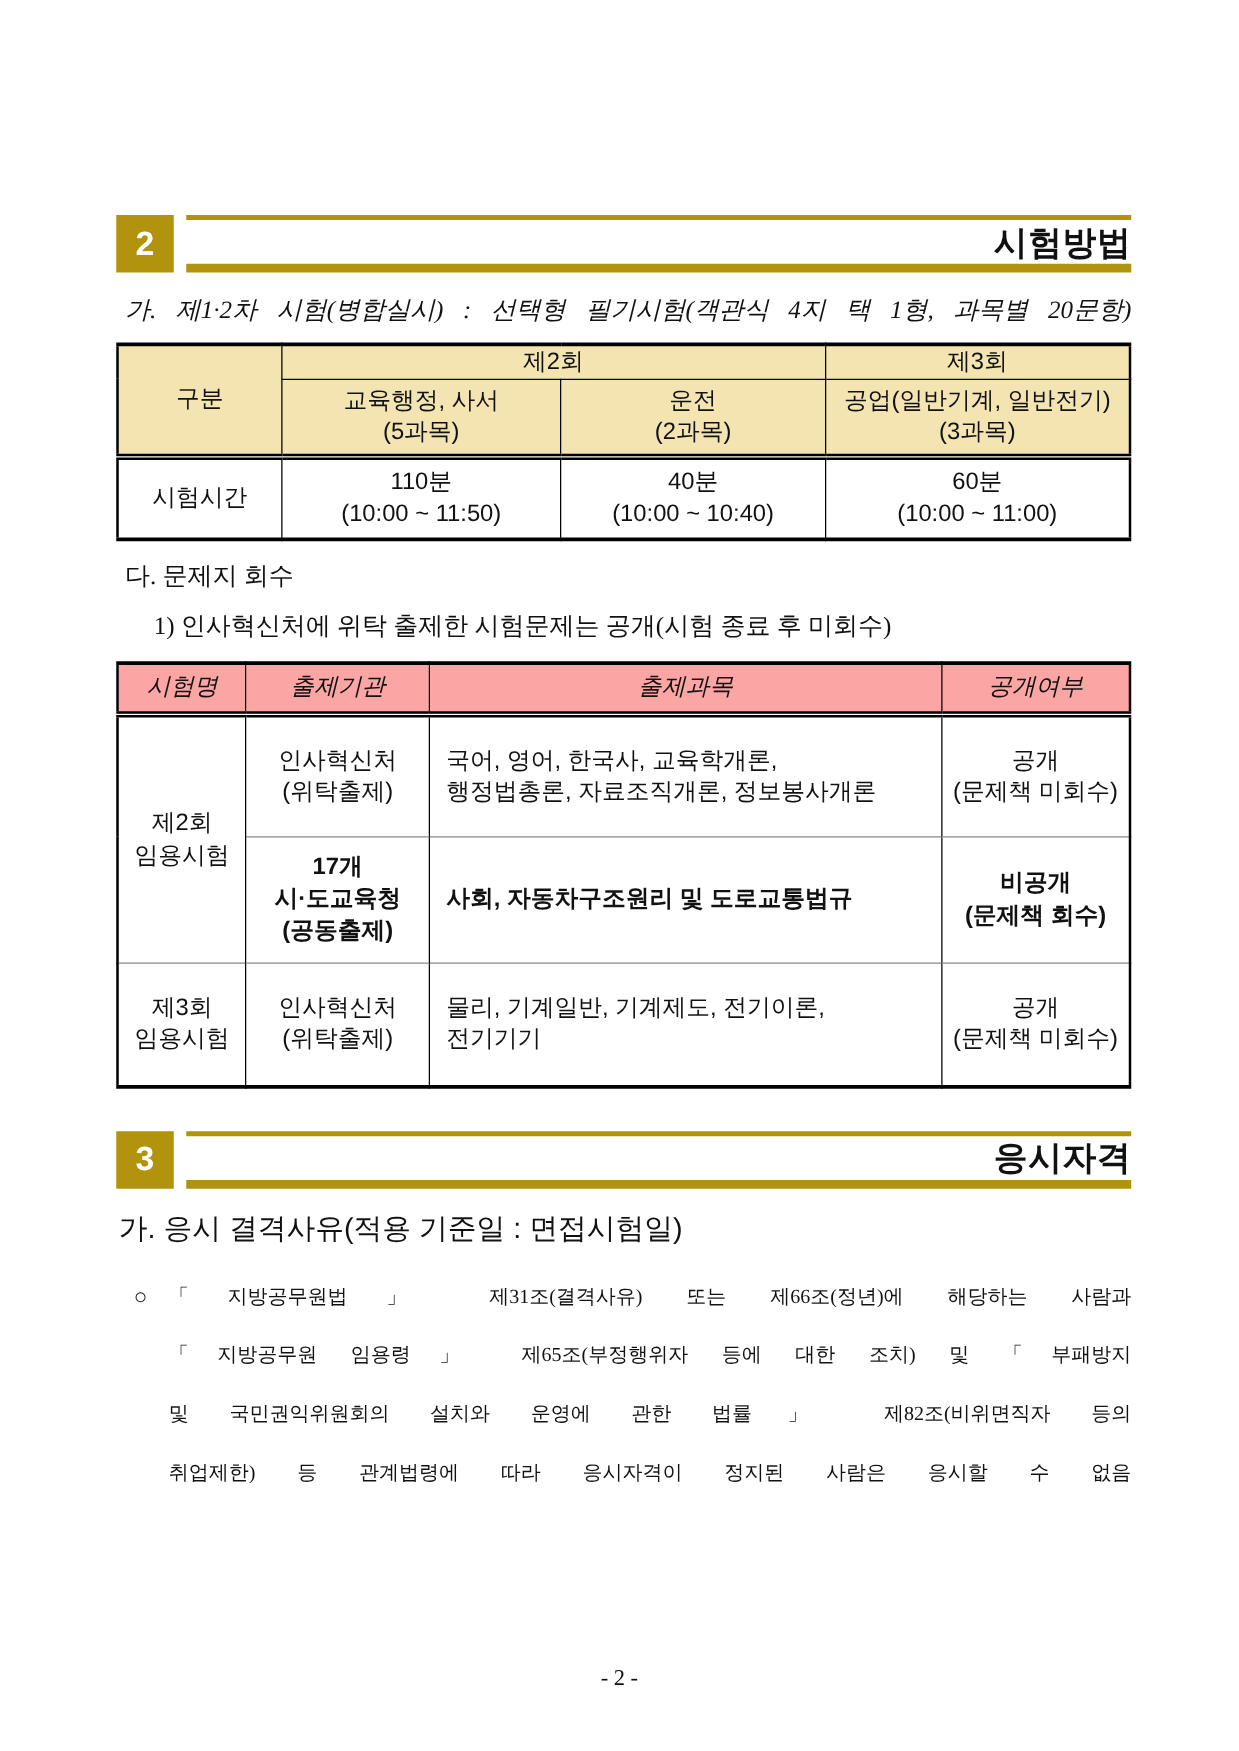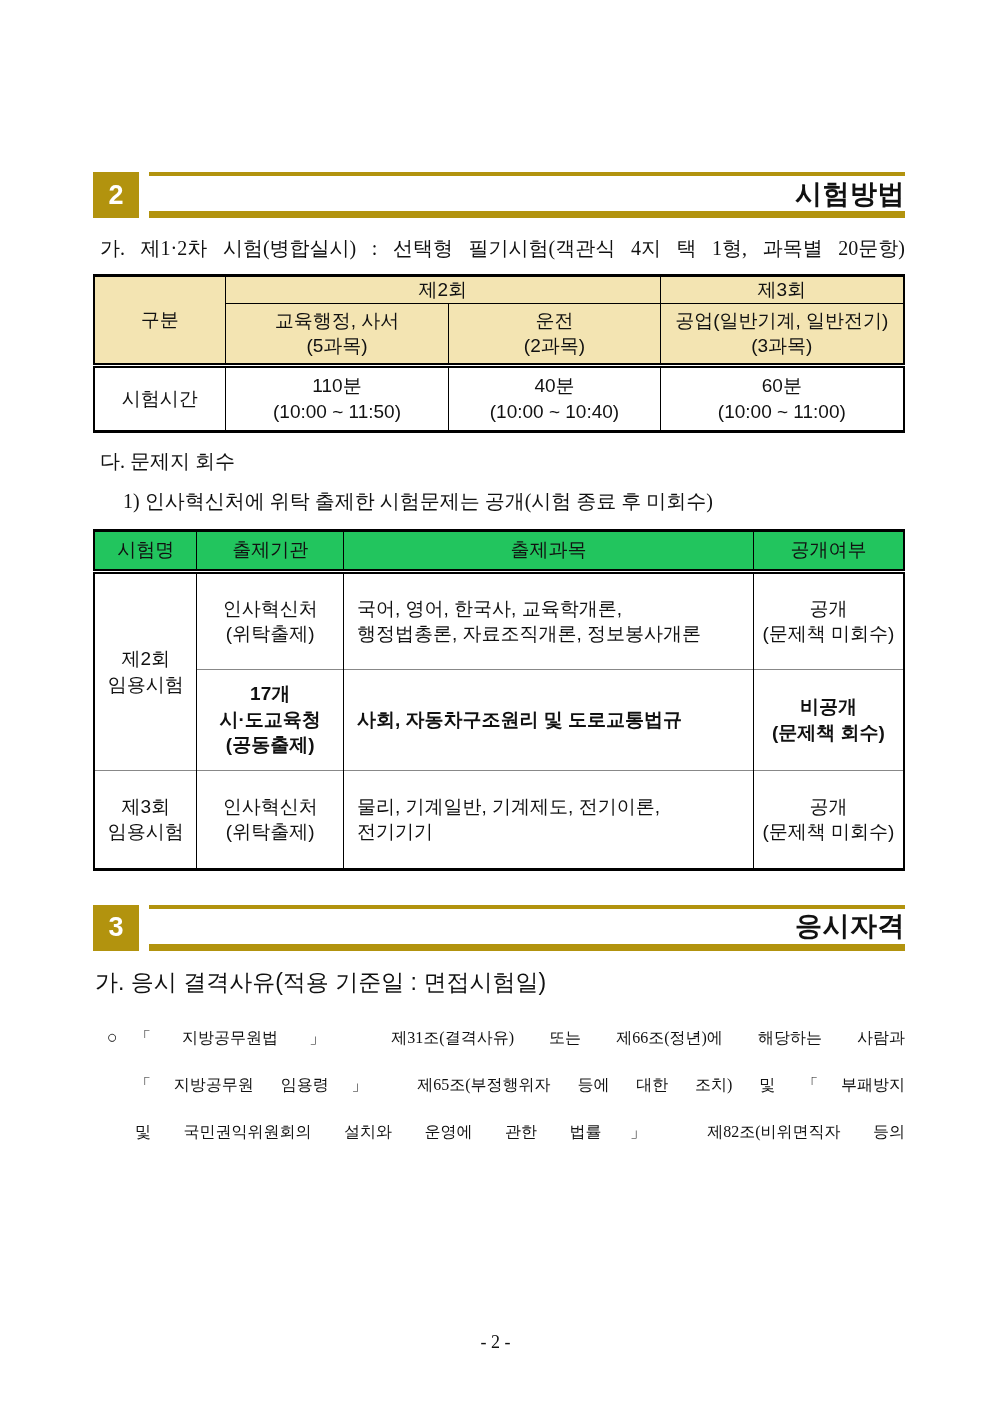--- a/index.html
+++ b/index.html
@@ -32,41 +32,41 @@
     justify-content:flex-end;
   }
   .sec-title {
     font-family:"Liberation Sans","DejaVu Sans",sans-serif;
     font-weight:bold; font-size:27px; color:#111111;
     letter-spacing:0.5px;
   }
 
   
   .para { font-size:20px; line-height:28px; padding-left:7px; }
-  .para.fill { text-align:justify; text-align-last:justify; }
+  .para.fill { text-align:justify; text-align-last:justify;font-style:italic; }
   .para.indent { padding-left:30px; }
 
   
   table { border-collapse:collapse; width:100%; table-layout:fixed;
           font-family:"Liberation Sans","DejaVu Sans",sans-serif;
           font-size:19px; color:#111111; }
   td { vertical-align:middle; text-align:center; line-height:1.35; }
   .t1, .t2 {
     border:2px solid #000;
     border-top-width:3px; border-bottom-width:3px;
   }
   .t1 td { border:1.5px solid #000; }
   .t1 .cream { background:#f3e4b2; }
   .t1 .dbl td { border-top:5px double #000; }
   .t1 .grp { height:26px; }
   .t1 .hdr2 td { height:62px; }
   .t1 .bodyrow td { height:66px; }
 
   .t2 td { border-left:1.5px solid #000; border-right:1.5px solid #000; }
-  .t2 .hrow td { background:#22c55e; height:41px; border-bottom:5px double #000; }
+  .t2 .hrow td { background:#fca5a5; height:41px; border-bottom:5px double #000;font-style:italic; }
   .t2 .r td { border-top:1.5px solid #888888; }
   .t2 .r.first td { border-top:none; }
   .t2 .subjects { text-align:left; padding-left:13px; }
   .t2 .r1 td { height:98px; }
   .t2 .r2 td { height:101px; }
   .t2 .r3 td { height:99px; }
   .boldrow td { font-weight:bold; }
 
   .b { font-weight:normal; }
   .preline { white-space:pre-line; }
@@ -208,18 +208,19 @@
   </div>
 
   <div class="subhead mt16">가. 응시 결격사유(적용 기준일 : 면접시험일)</div>
 
   <div class="bullet mt16">
     <div class="bullet-marker">○</div>
     <div class="bullet-lines">
       <div class="bullet-line">「지방공무원법」 제31조(결격사유) 또는 제66조(정년)에 해당하는 사람과</div>
       <div class="bullet-line">「지방공무원 임용령」 제65조(부정행위자 등에 대한 조치) 및 「부패방지</div>
       <div class="bullet-line">및 국민권익위원회의 설치와 운영에 관한 법률」 제82조(비위면직자 등의</div>
+      <div class="bullet-line">취업제한) 등 관계법령에 따라 응시자격이 정지된 사람은 응시할 수 없음</div>
     </div>
   </div>
 
   <div class="page-footer">- 2 -</div>
 
 </div>
 
 </body></html>

